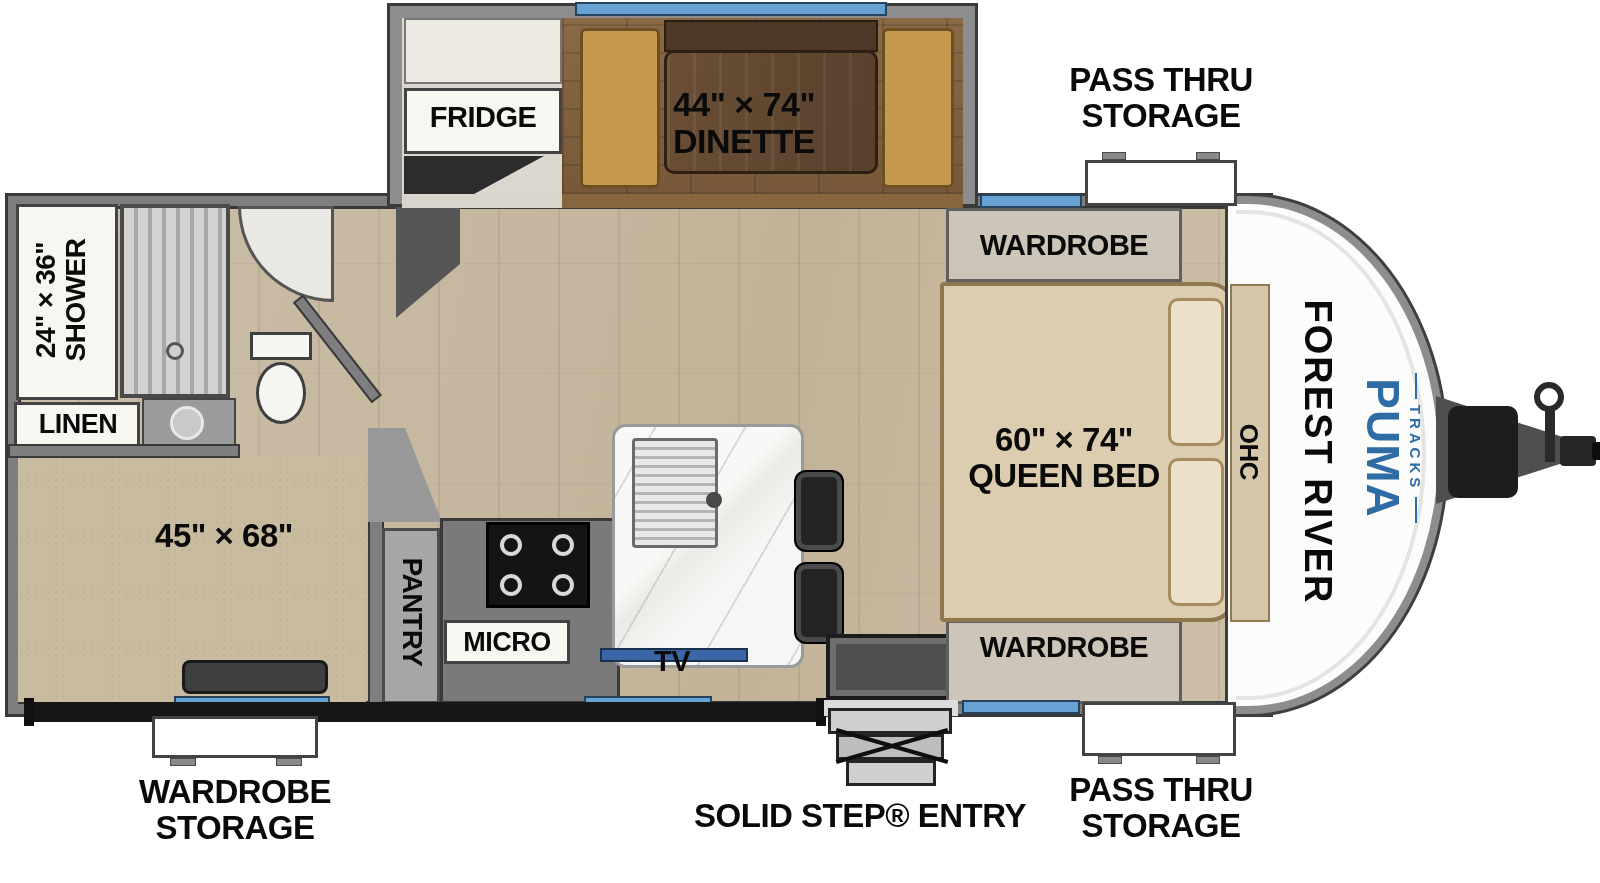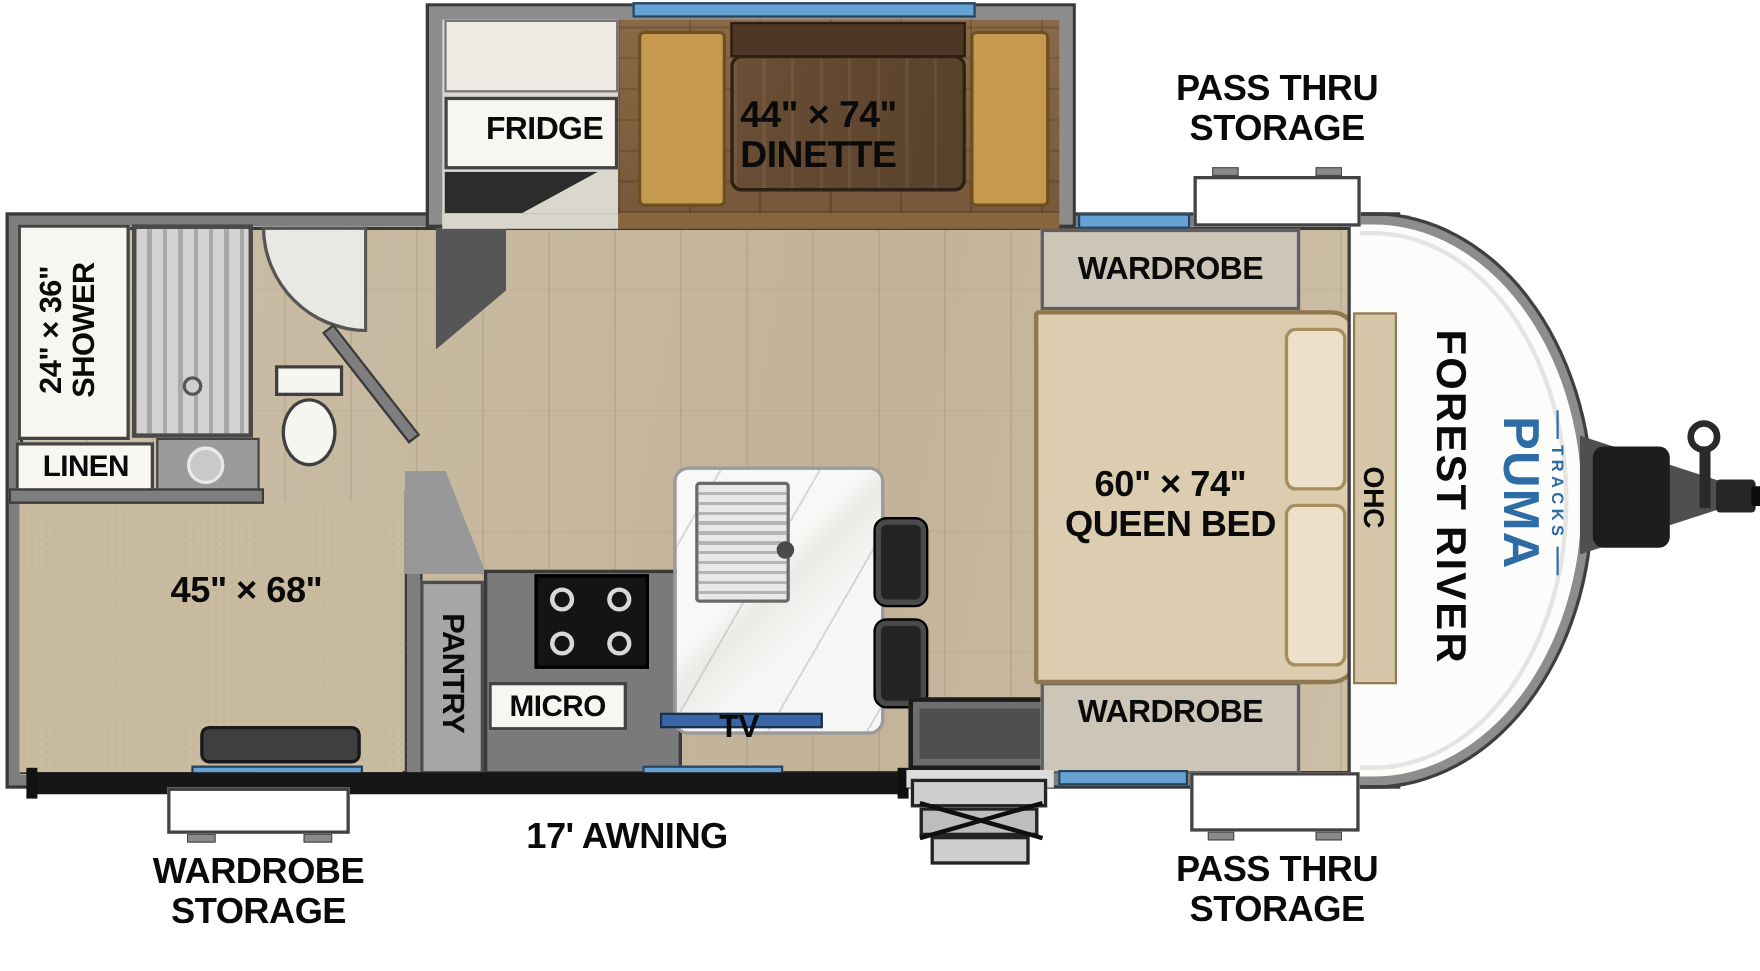--- a/index.html
+++ b/index.html
@@ -152,21 +152,21 @@
   <div class="abs tab" style="left:1196px;top:756px;width:24px;height:8px;"></div>
 
   <div class="abs" style="left:1436px;top:396px;width:140px;height:108px;background:#4f4f4f;
               clip-path:polygon(0 0,100% 42%,100% 58%,0 100%);"></div>
   <div class="abs" style="left:1448px;top:406px;width:70px;height:92px;background:#1d1d1d;border-radius:10px;"></div>
   <div class="abs" style="left:1534px;top:382px;width:30px;height:30px;border:6px solid #2a2a2a;border-radius:50%;"></div>
   <div class="abs" style="left:1545px;top:408px;width:10px;height:54px;background:#2a2a2a;"></div>
   <div class="abs" style="left:1560px;top:436px;width:36px;height:30px;background:#262626;border-radius:4px;"></div>
   <div class="abs" style="left:1592px;top:442px;width:12px;height:18px;background:#0d0d0d;border-radius:3px;"></div>
 
-  <div class="lbl" style="left:404px;top:102px;width:158px;font-size:29px;margin-left:12px;"><span>FRIDGE</span></div>
+  <div class="lbl" style="left:404px;top:102px;width:158px;font-size:29px;"><span>FRIDGE</span></div>
   <div class="lbl" style="left:604px;top:86px;width:280px;font-size:34px;">
     <div>44" × 74"</div>
     <div>DINETTE</div>
   </div>
 
   <div class="lbl" style="left:946px;top:230px;width:236px;font-size:29px;"><span>WARDROBE</span></div>
   <div class="lbl" style="left:946px;top:632px;width:236px;font-size:29px;"><span>WARDROBE</span></div>
   <div class="lbl" style="left:934px;top:422px;width:260px;font-size:33px;">
     <div>60" × 74"</div>
     <div>QUEEN BED</div>
@@ -192,15 +192,15 @@
     <div>STORAGE</div>
   </div>
   <div class="lbl" style="left:1031px;top:772px;width:260px;font-size:33px;">
     <div>PASS THRU</div>
     <div>STORAGE</div>
   </div>
   <div class="lbl" style="left:105px;top:774px;width:260px;font-size:33px;">
     <div>WARDROBE</div>
     <div>STORAGE</div>
   </div>
-  <div class="lbl" style="left:430px;top:742px;width:280px;font-size:33px;"><span>17' AWNING</span></div>
+  <div class="lbl" style="left:640px;top:798px;width:440px;font-size:33px;"><span>SOLID STEP® ENTRY</span></div>
 
 </div>
 
 </body></html>

